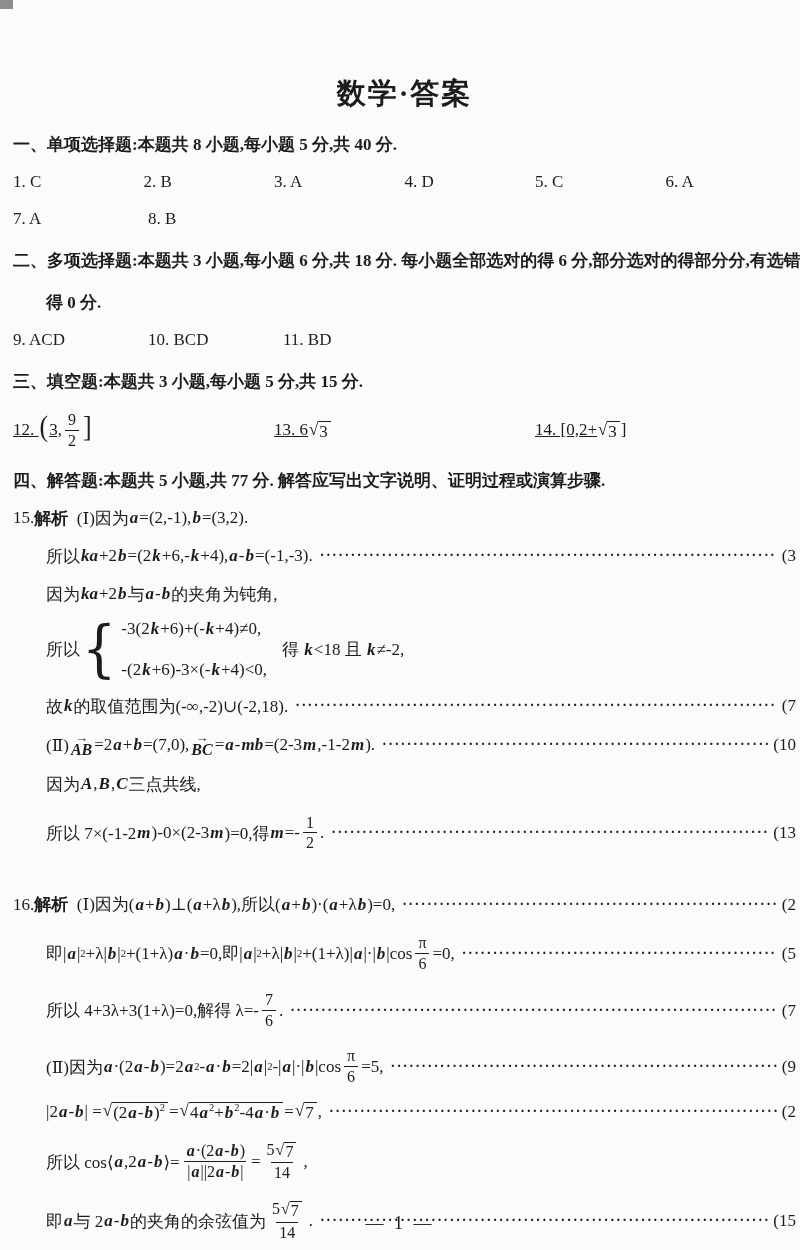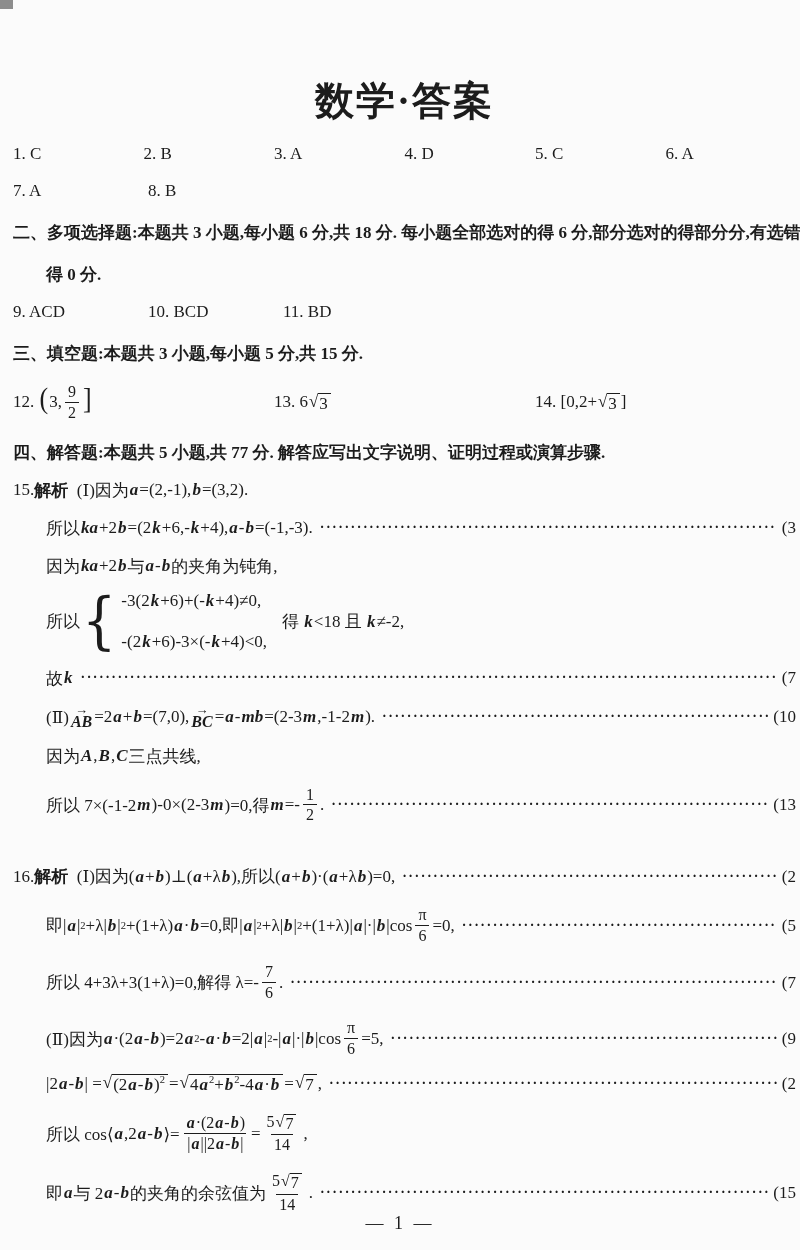--- a/index.html
+++ b/index.html
@@ -6,29 +6,29 @@
   body{
     width:800px;height:1250px;overflow:hidden;position:relative;
     background:#fbfbfb;color:#1c1c1c;
     font-family:"Liberation Serif","DejaVu Serif",serif;
     font-size:17px;
   }
   .corner-mark{position:absolute;left:0;top:0;width:13px;height:9px;background:#8d8d8d;}
   .doc{padding:58px 4px 0 13px;}
   .titles{text-align:center;}
   .t1{font-size:23px;font-weight:bold;letter-spacing:1px;}
-  .t2{font-size:39px;font-weight:bold;margin-top:16px;letter-spacing:2px;}
+  .t2{font-size:29px;font-weight:bold;margin-top:16px;letter-spacing:2px;}
   .line{display:flex;align-items:center;margin-top:15px;white-space:nowrap;min-height:22px;}
   .hd{font-weight:bold;}
   .indent{margin-left:33px;}
   .gap{margin-top:41px;}
   .tall{margin-top:19px;}
   .sec{margin-top:19px;}
   .item6{display:inline-block;width:135px;}
-  .item3{display:inline-block;width:267px;}
+  .item3{display:inline-block;width:267px;text-decoration:underline;}
   .i{font-style:italic;font-weight:bold;padding:0 1px;}
   sup{font-size:0.62em;line-height:0;}
   .frac{display:inline-flex;flex-direction:column;align-items:center;vertical-align:middle;margin:0 3px;line-height:1.05;font-size:16px;}
   .frac .fn{padding:0 3px 1px;}
   .frac .fd{border-top:1.3px solid #1c1c1c;padding:2px 3px 0;}
   .sqrt{display:inline-flex;align-items:flex-start;margin:0 1px;line-height:1.15;}
   .sqrt .sg{line-height:1.05;}
   .sqrt .rd{border-top:1.3px solid #1c1c1c;padding:0 3px 0 1px;}
   .vec{display:inline-flex;flex-direction:column;align-items:center;line-height:1;margin:0 2px;vertical-align:bottom;}
   .vec .ar{font-size:13px;height:9px;line-height:9px;}
@@ -45,20 +45,23 @@
 </head>
 <body style="background: rgb(251, 251, 251); color: rgb(28, 28, 28);">
 
 <div class="corner-mark"></div>
 
 <div class="doc">
   <div class="titles">
     <div class="t2">数学·答案</div>
   </div>
   <div id="content">
+      <div class="line sec">
+        <span class="hd">一、单项选择题:本题共 8 小题,每小题 5 分,共 40 分.</span>
+      </div>
       <div class="line">
         <span class="item6"><span>1. C</span></span>
         <span class="item6"><span>2. B</span></span>
         <span class="item6"><span>3. A</span></span>
         <span class="item6"><span>4. D</span></span>
         <span class="item6"><span>5. C</span></span>
         <span class="item6"><span>6. A</span></span>
       </div>
       <div class="line">
         <span class="item6"><span>7. A</span></span>
@@ -137,20 +140,21 @@
         <span class="sys-brace">{</span>
         <span class="sys-col">
           <span><span>-3(2</span><span class="i">k</span><span>+6)+(-</span><span class="i">k</span><span>+4)≠0,</span></span>
           <span><span>-(2</span><span class="i">k</span><span>+6)-3×(-</span><span class="i">k</span><span>+4)&lt;0,</span></span>
         </span>
         <span class="sys-post"><span>得 </span><span class="i">k</span><span>&lt;18 且 </span><span class="i">k</span><span>≠-2,</span></span>
       </div>
       <div class="line indent">
         <span>故 </span>
         <span class="i">k</span>
+        <span> 的取值范围为(-∞,-2)∪(-2,18).</span>
         <span class="leader">········································································································································································································</span>
         <span class="score">(7</span>
       </div>
       <div class="line indent">
         <span>(Ⅱ)</span>
         <span class="vec">
           <span class="ar">→</span>
           <span class="bs">AB</span>
         </span>
         <span>=2</span>

